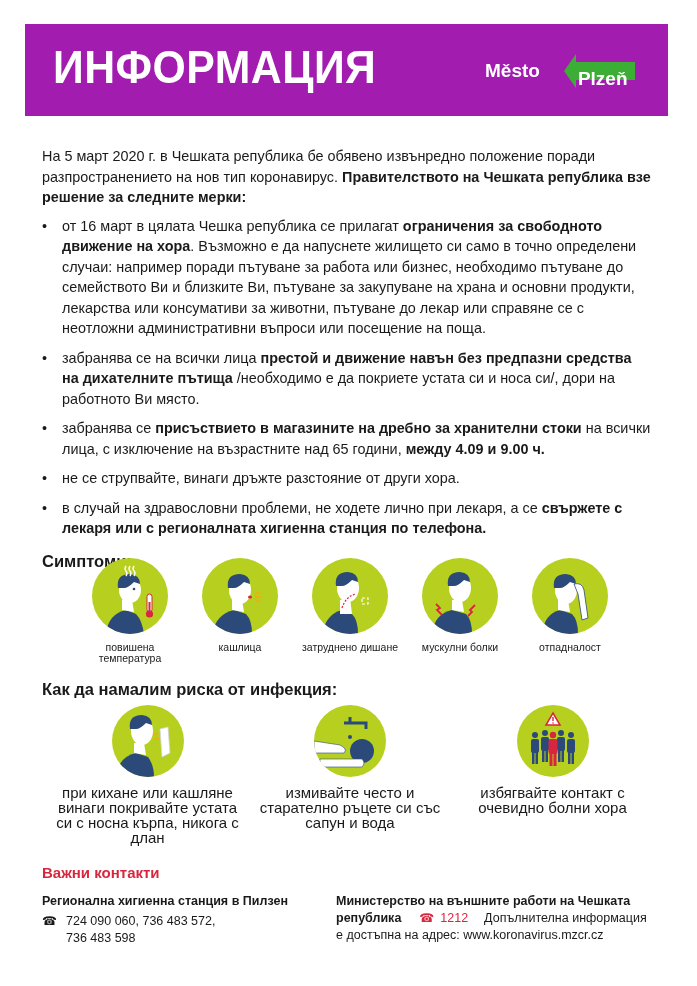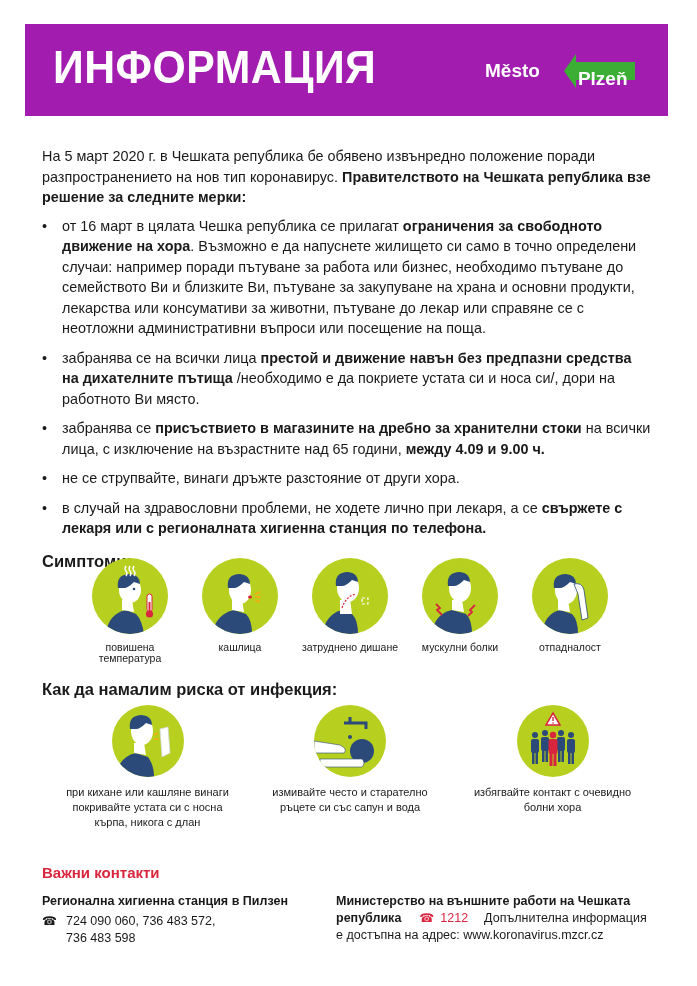--- a/index.html
+++ b/index.html
@@ -42,21 +42,21 @@
   .symptom { width: 100px; display: flex; flex-direction: column; align-items: center; }
   .circle { width: 76px; height: 76px; border-radius: 50%; background: #b7cf1f; overflow: hidden; position: relative; }
   .circle svg { width: 100%; height: 100%; display: block; }
   .symptom-label { margin-top: 8px; text-align: center; font-size: 10.5px; line-height: 11px; color: #1a1a1a; }
 
   .risk-title { position: absolute; left: 42px; top: 680px; font-weight: bold; font-size: 16.5px; }
 
   .prevention { position: absolute; left: 55px; top: 705px; width: 590px; display: flex; justify-content: space-between; }
   .prev { width: 185px; display: flex; flex-direction: column; align-items: center; }
   .prev .circle { width: 72px; height: 72px; }
-  .prev-label { margin-top: 8px; text-align: center; font-size: 11px; line-height: 15px; color: #1a1a1a; }
+  .prev-label { margin-top: 8px; text-align: center; font-size: 15px; line-height: 15px; color: #1a1a1a; }
 
   .contacts-title { position: absolute; left: 42px; top: 864px; color: #d8263e; font-weight: bold; font-size: 15px; }
   .contact-left { position: absolute; left: 42px; top: 893px; width: 280px; font-size: 12.5px; line-height: 17px; }
   .contact-right { position: absolute; left: 336px; top: 893px; width: 320px; font-size: 12.5px; line-height: 17px; }
   .contact-org { font-weight: bold; }
   .phone-row { display: flex; margin-top: 3px; }
   .phone-icon { width: 24px; flex-shrink: 0; font-size: 12px; }
   .phone-icon.red { color: #d8263e; width: auto; margin: 0 6px 0 18px; }
   .hotline { color: #d8263e; margin-right: 16px; }
   .url { font-weight: normal; }

